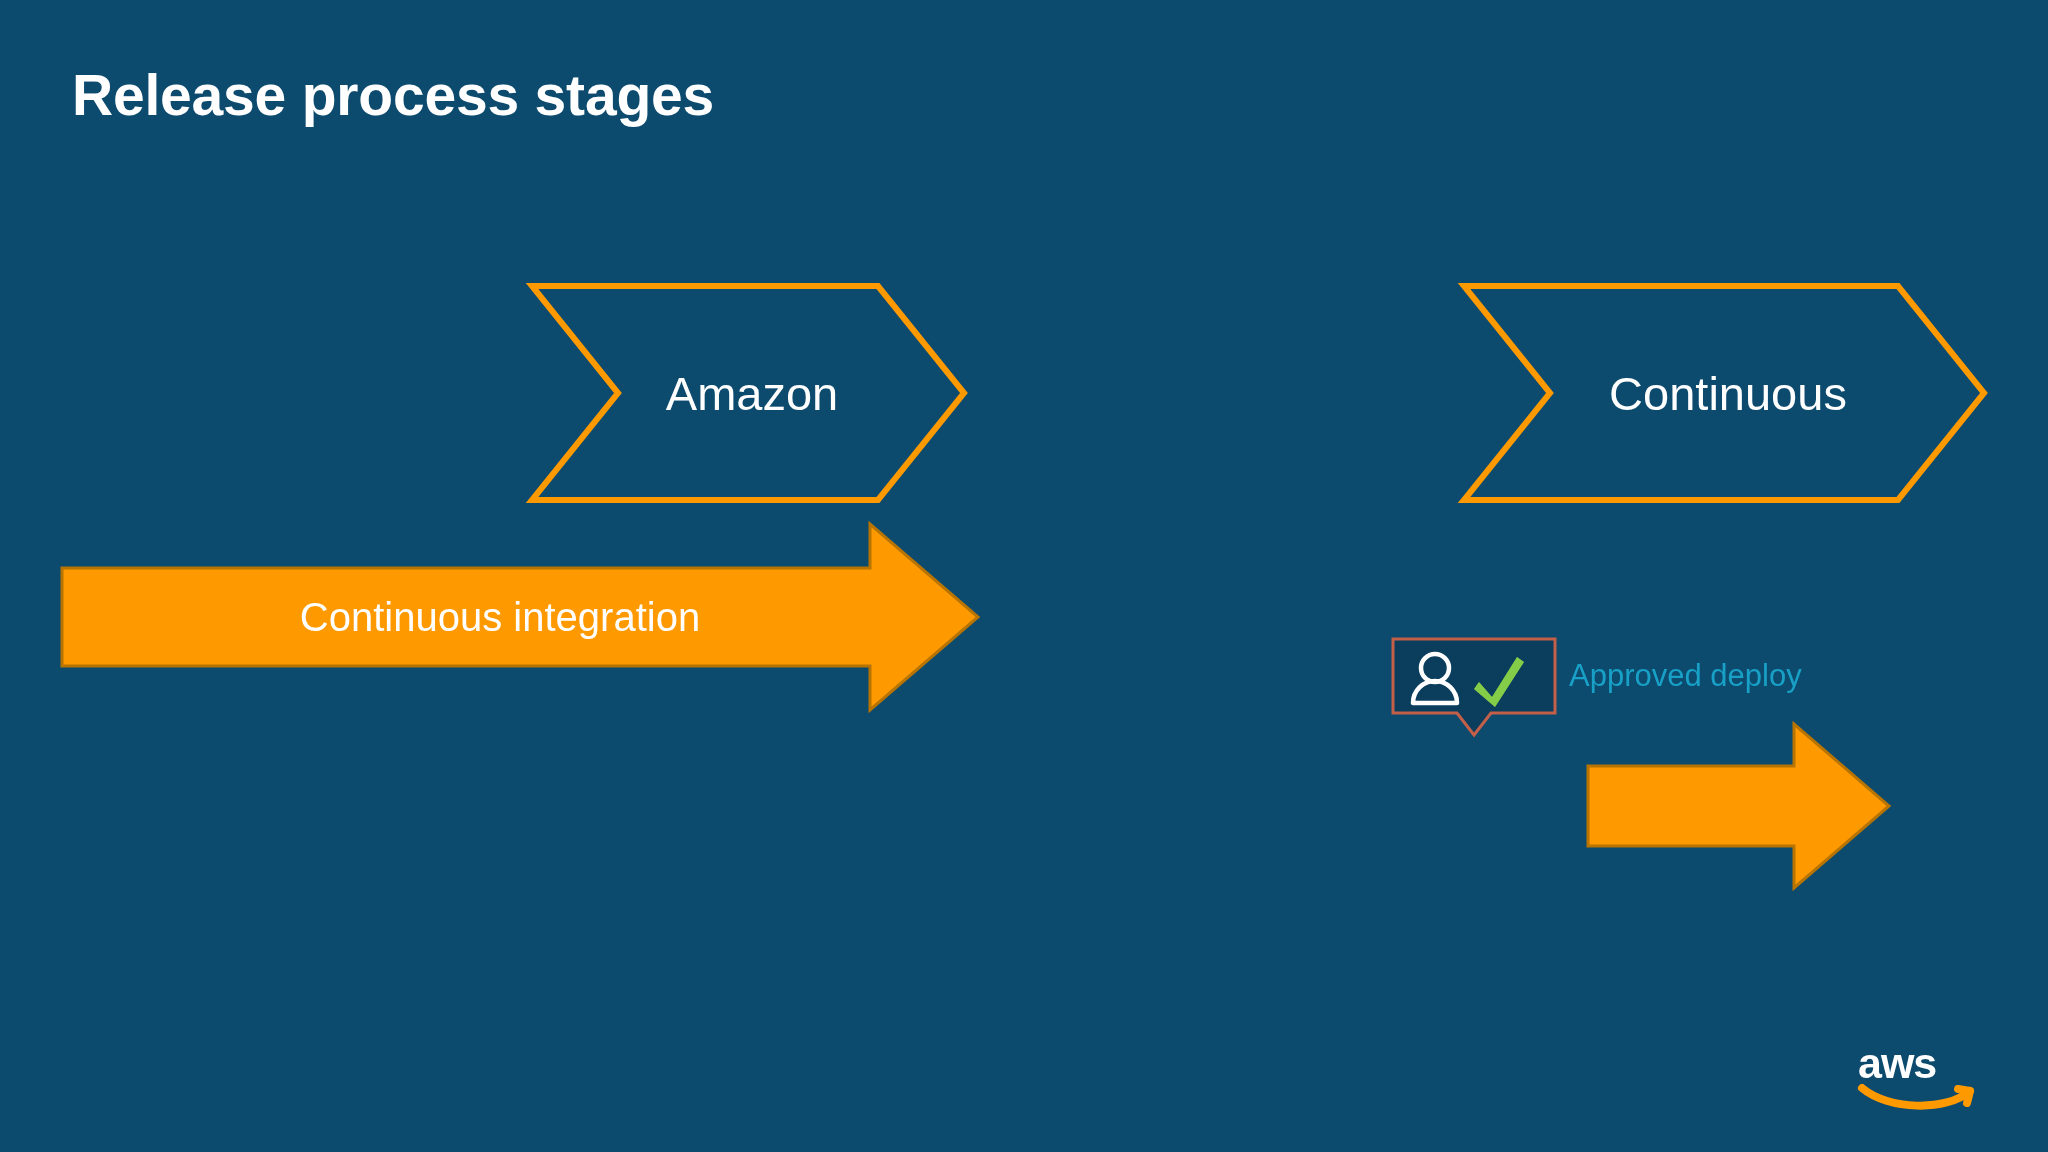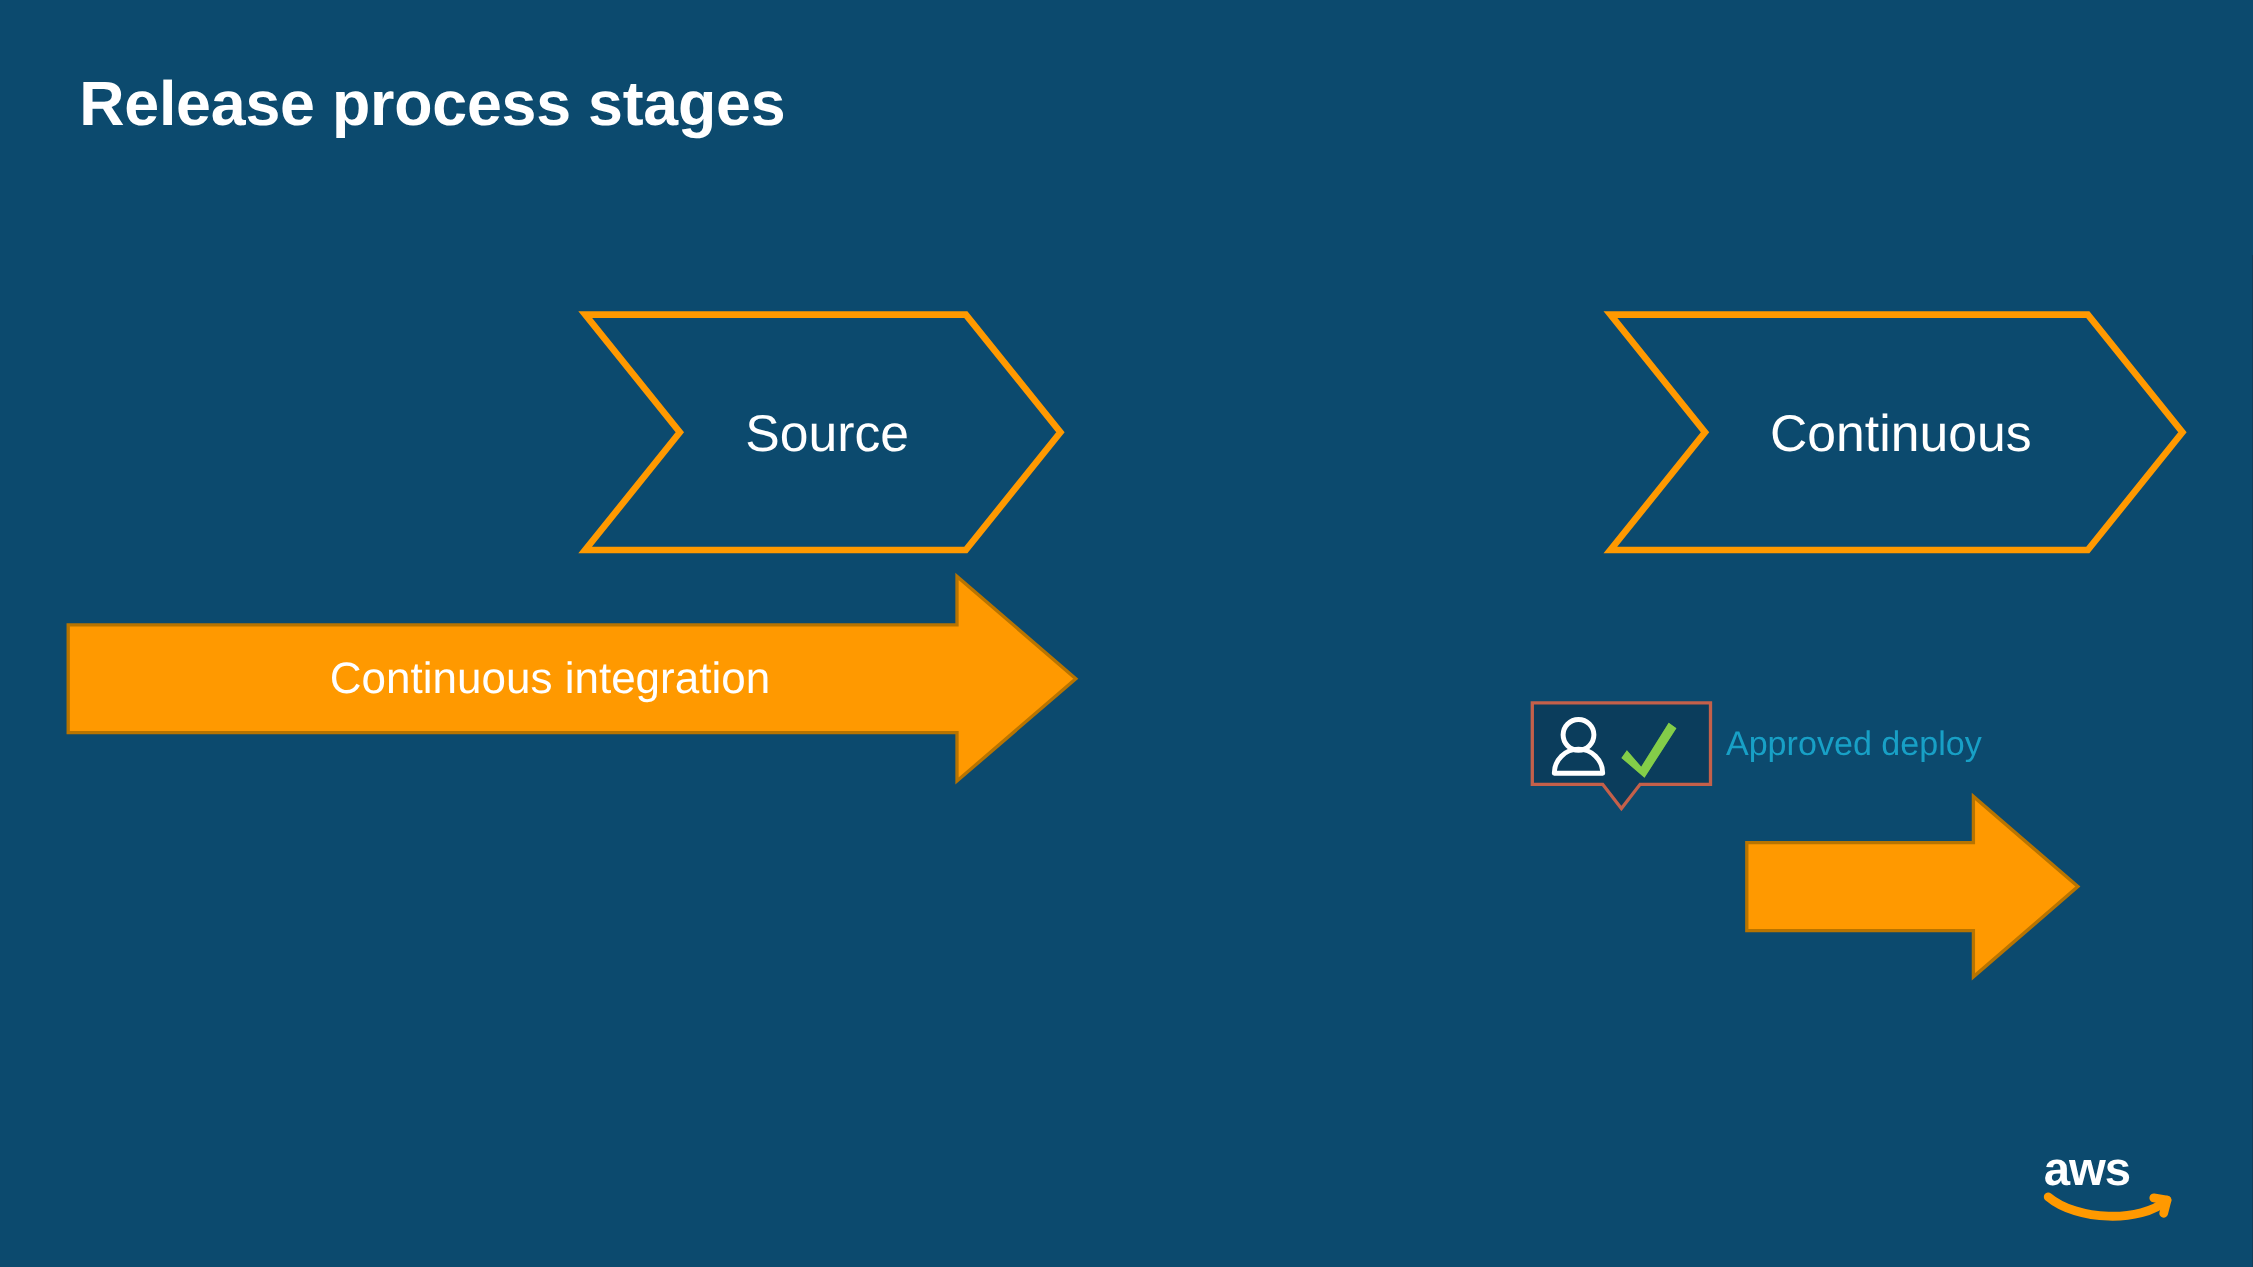--- a/index.html
+++ b/index.html
@@ -149,21 +149,21 @@
   <div id="slide-title">Release process stages</div>
 
   <div id="stage-row">
 
 
     <div class="stage-chevron" style="left:528px; width:440px;">
       <svg width="440" height="222" viewBox="0 0 440 222" aria-hidden="true">
         <polygon points="4,4 350,4 436,111 350,218 4,218 90,111" fill="none" stroke="#FF9900" stroke-width="6" stroke-linejoin="miter"></polygon>
       </svg>
       <div class="stage-label">
-        <span>Source</span>
+        <span>Amazon</span>
       </div>
     </div>
 
 
     <div class="stage-chevron" style="left:1460px; width:528px;">
       <svg width="528" height="222" viewBox="0 0 528 222" aria-hidden="true">
         <polygon points="4,4 438,4 524,111 438,218 4,218 90,111" fill="none" stroke="#FF9900" stroke-width="6" stroke-linejoin="miter"></polygon>
       </svg>
       <div class="stage-label">
         <span>Continuous</span>

